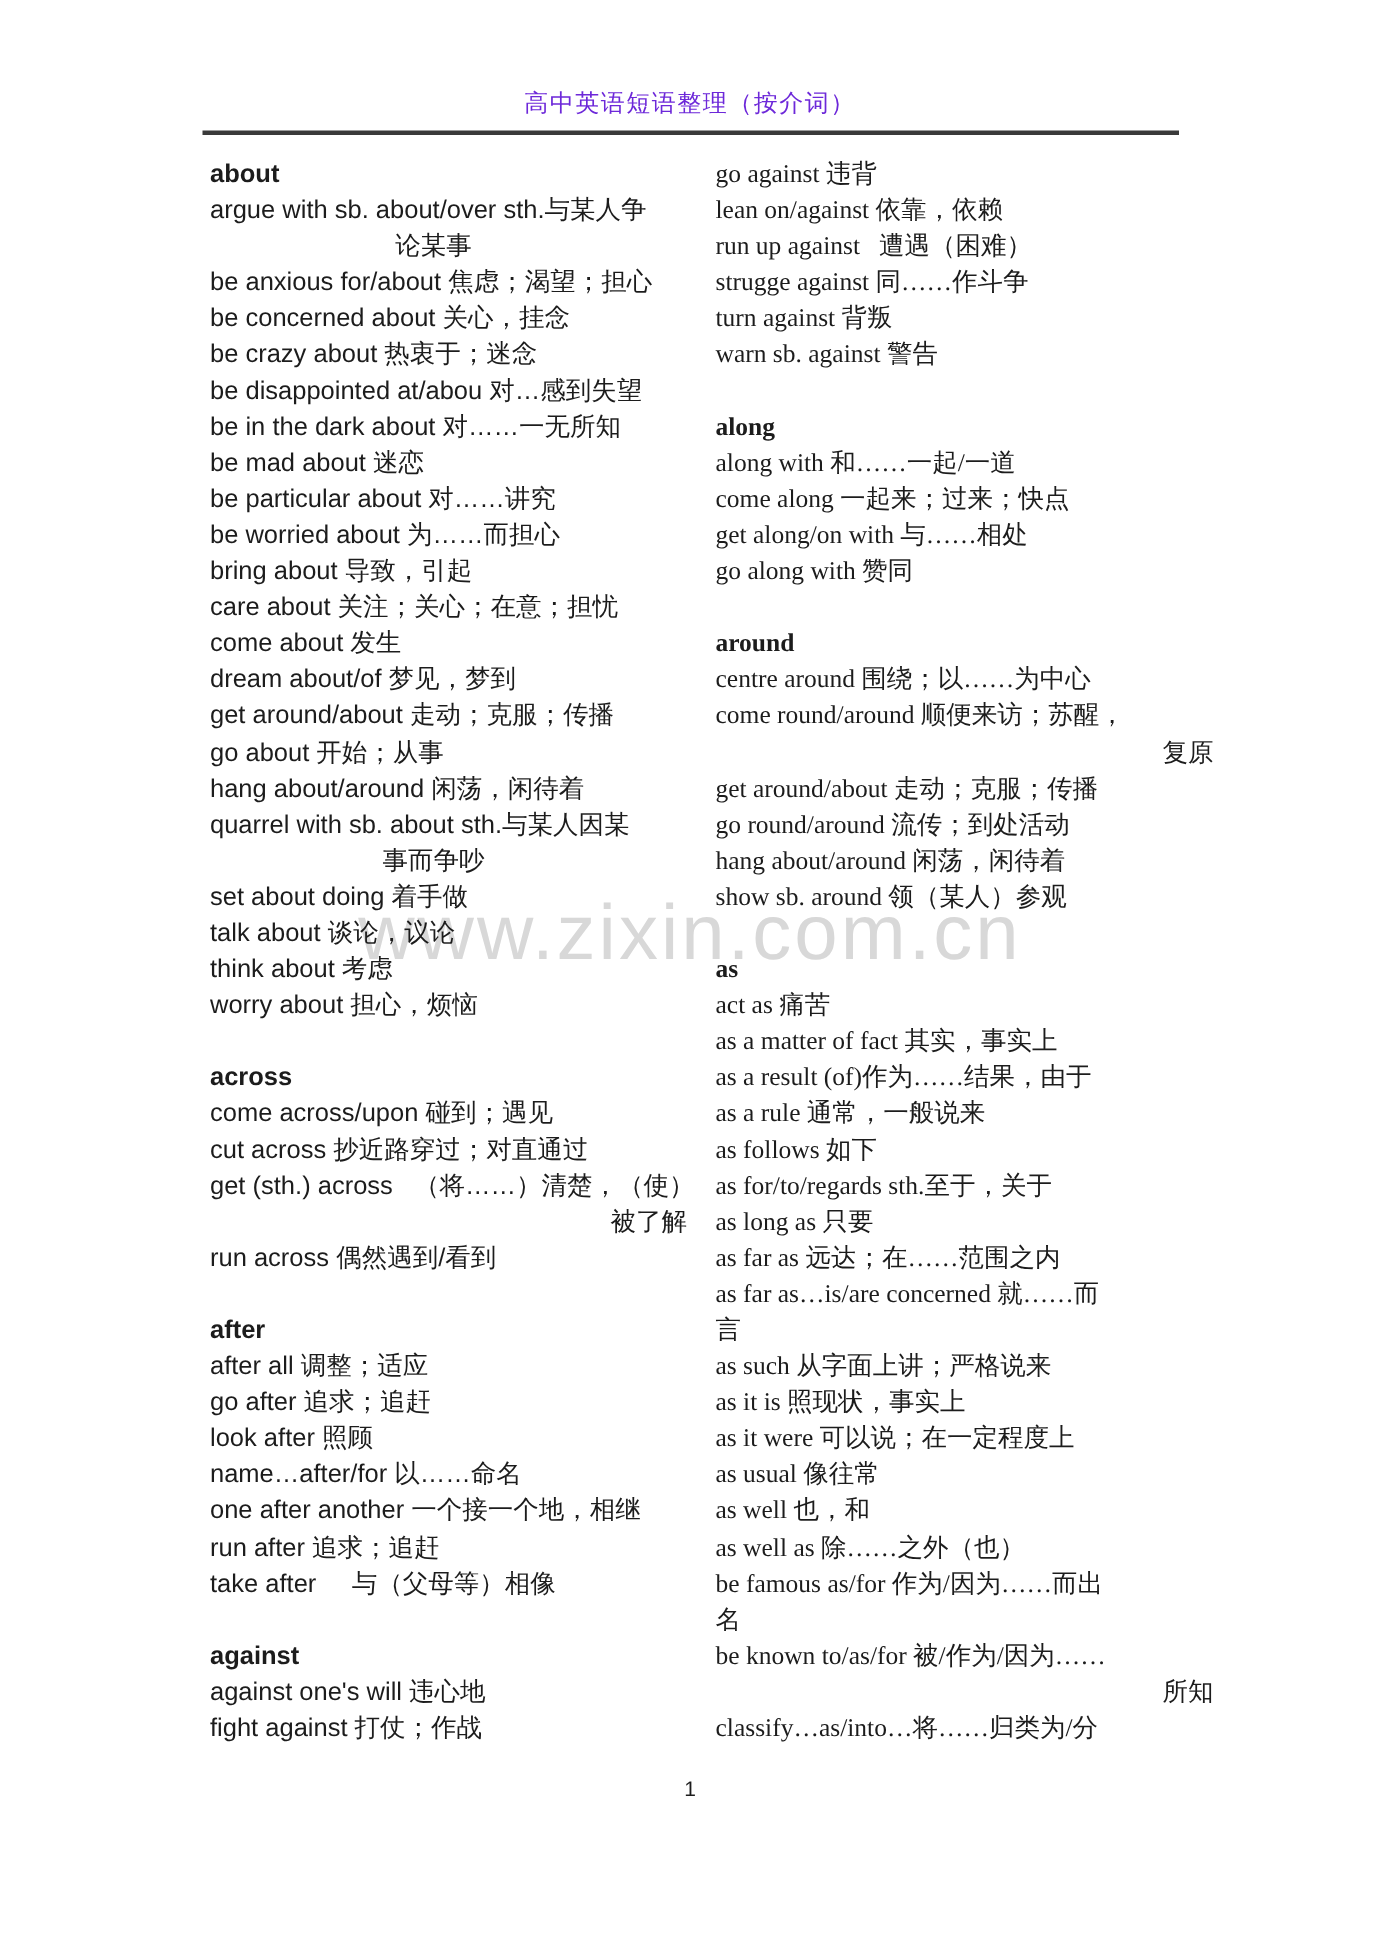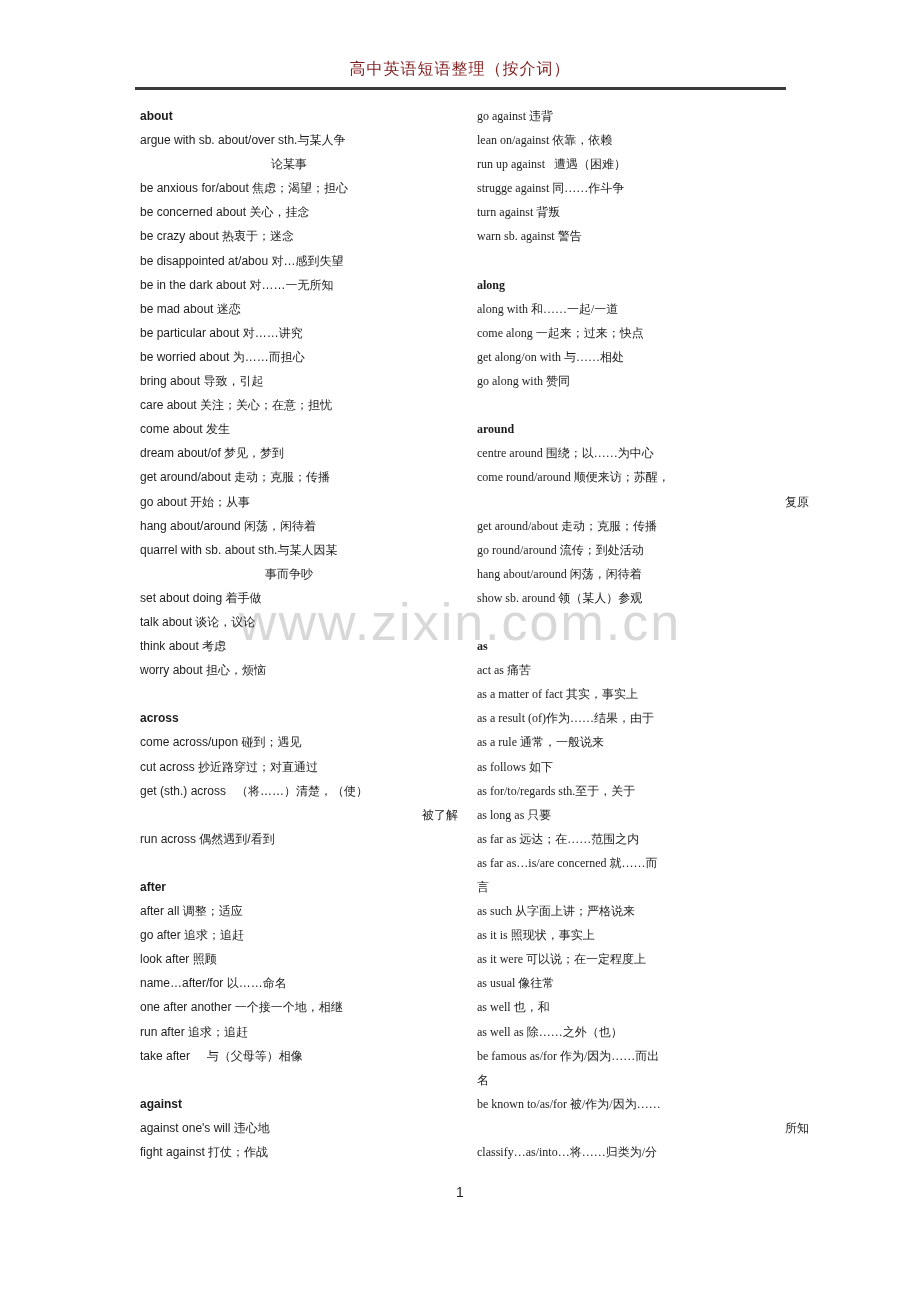--- a/index.html
+++ b/index.html
@@ -13,21 +13,21 @@
     color: #1c1c1c;
   }
   .doc-title {
     position: absolute;
     top: 59px;
     left: 0;
     width: 100%;
     text-align: center;
     font-family: "Liberation Serif", "DejaVu Serif", serif;
     font-size: 16px;
-    color: #7f1d1d;
+    color: #6d28d9;
     letter-spacing: 1px;
     z-index: 2;
   }
   .header-rule {
     position: absolute;
     top: 87px;
     left: 135px;
     width: 651px;
     height: 3px;
     background: #3a3a3a;
@@ -41,21 +41,21 @@
     text-align: center;
     font-size: 52px;
     letter-spacing: 2px;
     color: #d8d8d8;
     z-index: 0;
     user-select: none;
   }
   .col {
     position: absolute;
     top: 104px;
-    font-size: 12px;
+    font-size: 17px;
     line-height: 24.1px;
     white-space: pre;
     z-index: 1;
   }
   .col-left  { left: 140px; width: 318px; }
   .col-right { left: 477px; width: 332px; font-family: Liberation Serif, serif; }
   .line { height: 24.1px; }
   .head { font-weight: bold; }
   .align-right  { text-align: center; padding-right: 20px; box-sizing: border-box; }
   .align-center { text-align: right; }

